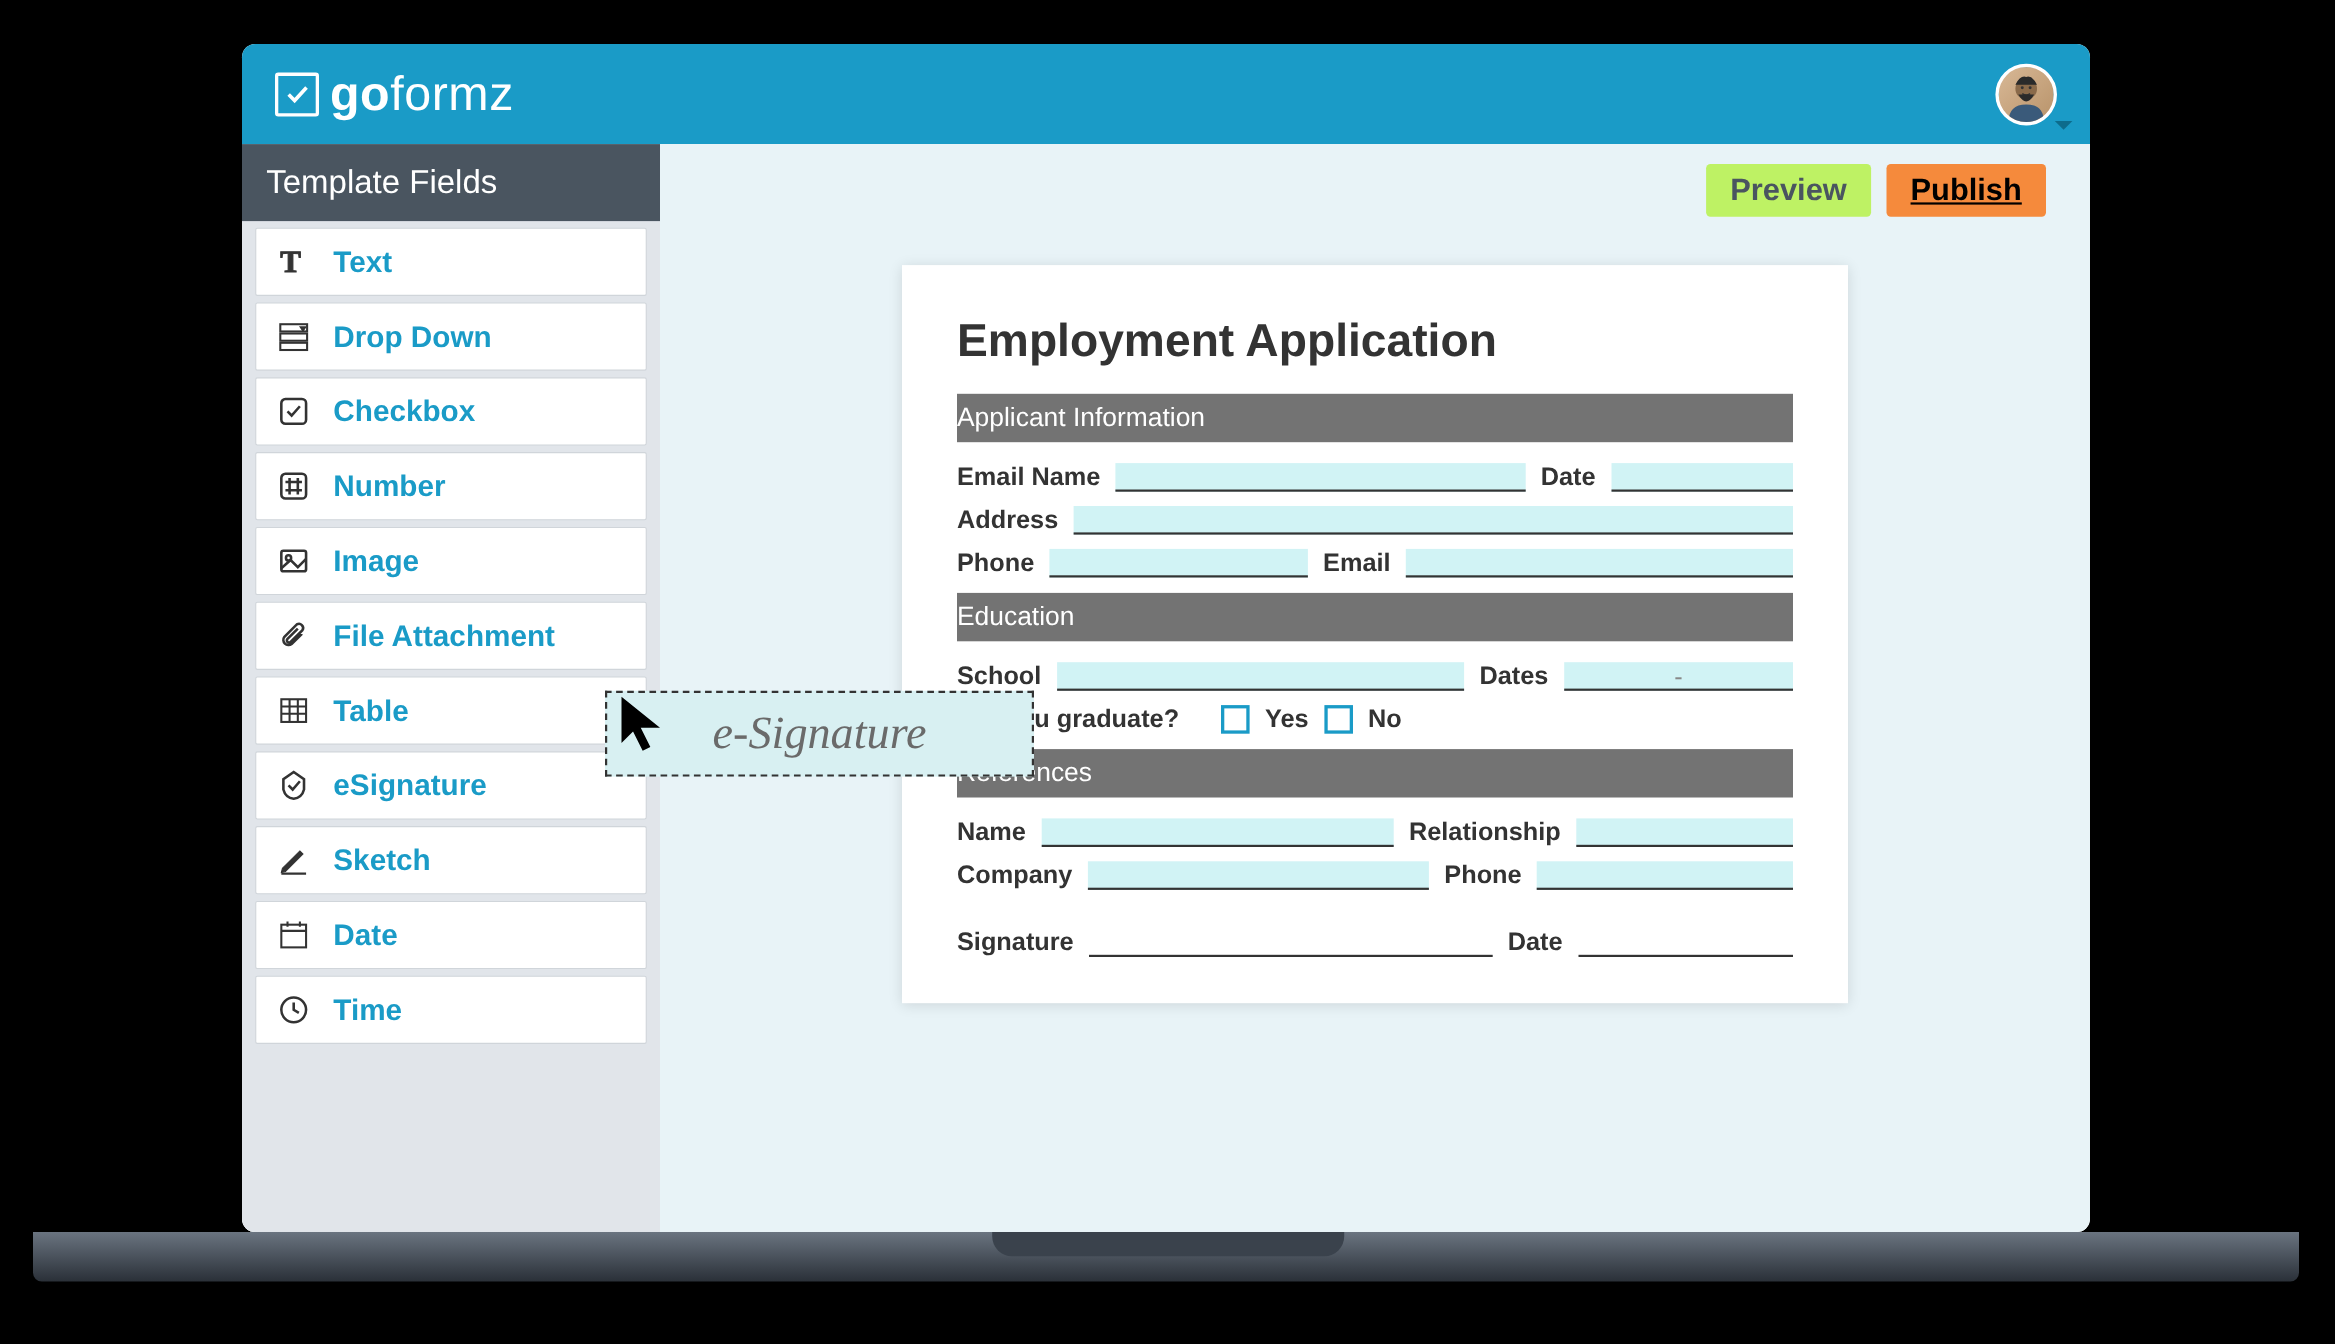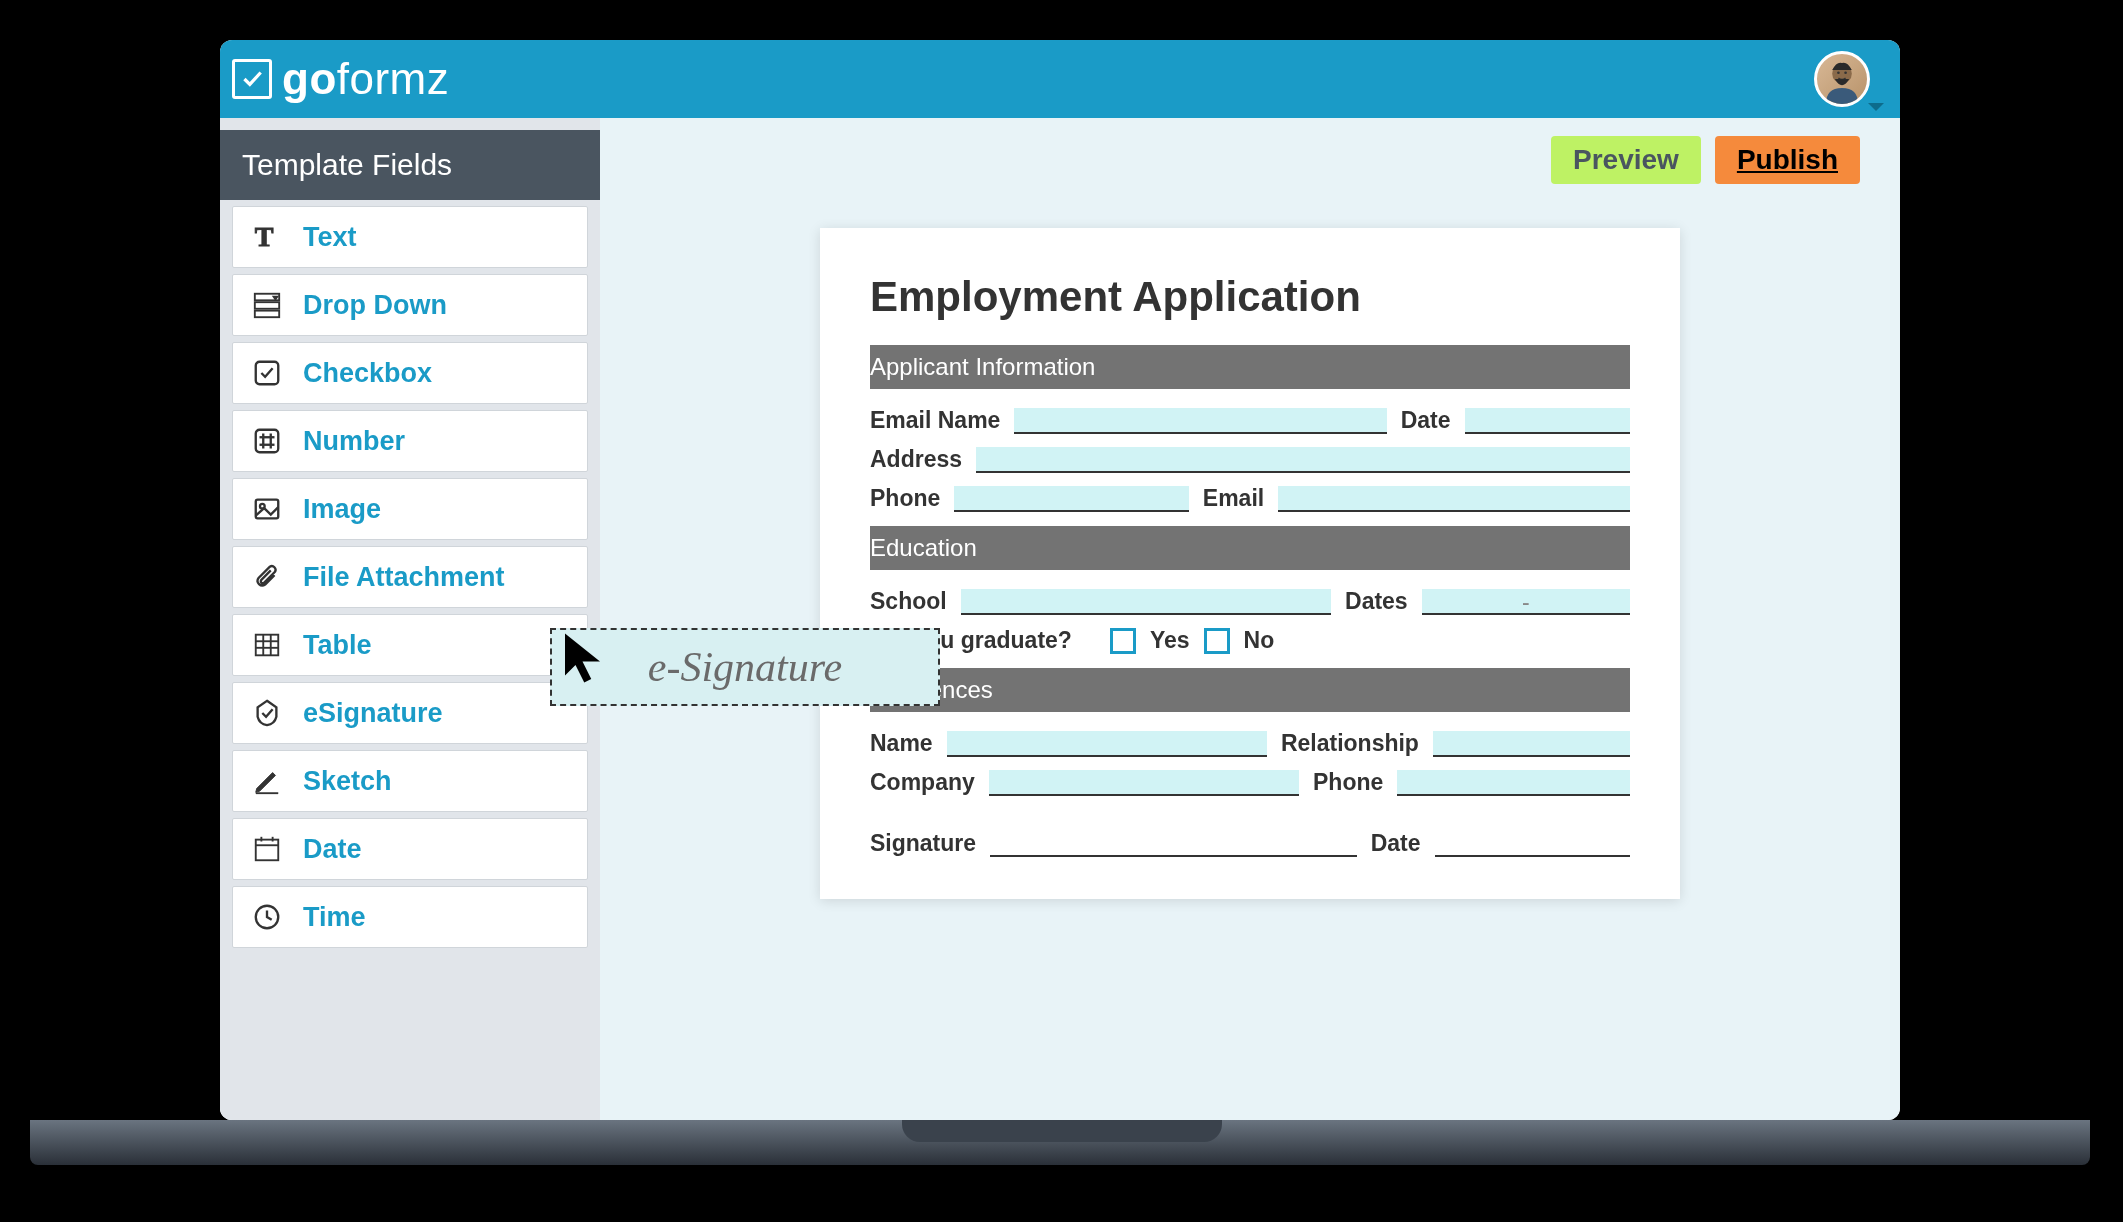--- a/index.html
+++ b/index.html
@@ -43,26 +43,26 @@
   .screen {
     width: 100%;
     height: 100%;
     background: #fff;
     border-radius: 12px;
     overflow: hidden;
     position: relative;
   }
   
   .header {
-    height: 78px;
+    height: 91px;
     background: #1a9bc7;
     display: flex;
     align-items: center;
     justify-content: space-between;
-    padding: 0 30px 0 12px;
+    padding: 0 30px 0 30px;
   }
   .logo {
     display: flex;
     align-items: center;
     gap: 10px;
     color: #fff;
   }
   .logo-mark {
     width: 40px;
     height: 40px;
@@ -116,21 +116,20 @@
     flex-shrink: 0;
     display: flex;
     flex-direction: column;
   }
   .sidebar-title {
     background: #4a5560;
     color: #fff;
     font-size: 30px;
     font-weight: 500;
     padding: 18px 22px;
-    margin-top: 12px;
   }
   .add-new {
     background: #e1ecf0;
     display: flex;
     align-items: center;
     gap: 14px;
     padding: 14px 18px;
     font-size: 28px;
     font-weight: 600;
     color: #333;

